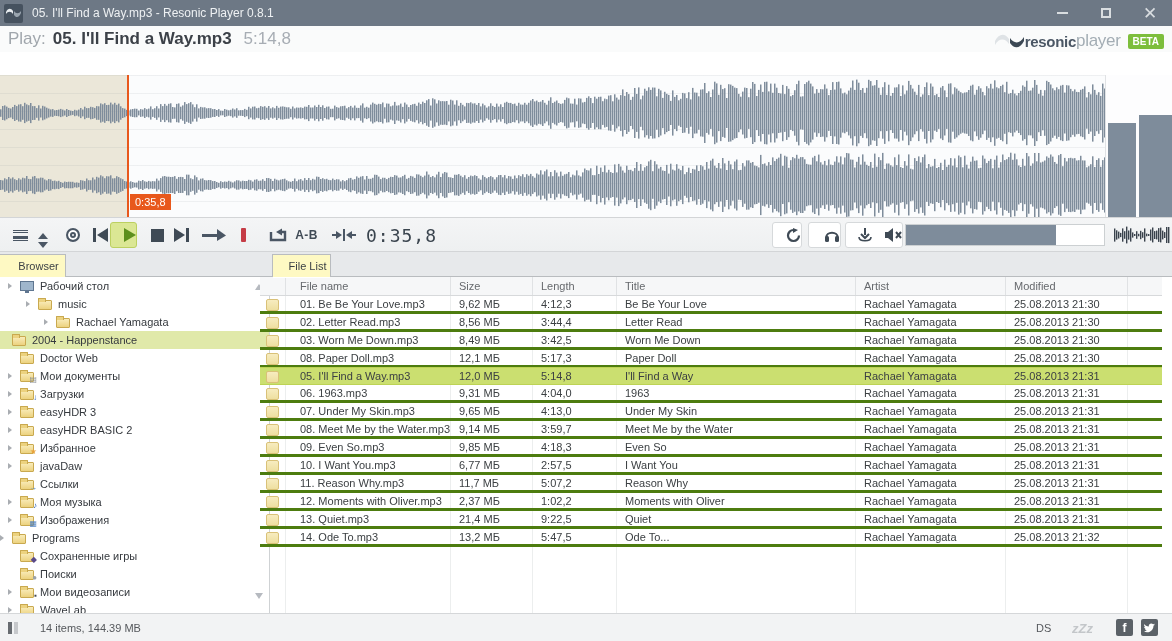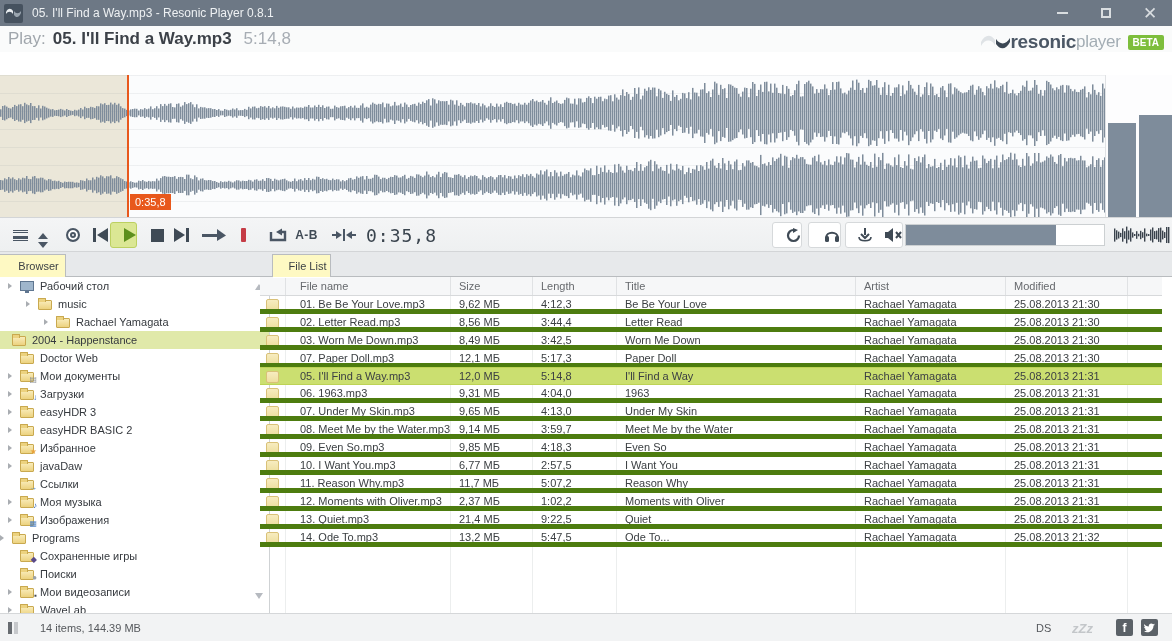--- a/index.html
+++ b/index.html
@@ -16,21 +16,21 @@
   .glyph-min { width:11px; height:2px; background:#d9dde0; }
   .glyph-max { width:10px; height:10px; border:2px solid #d9dde0; }
   .glyph-close { color:#d9dde0; font-size:17px; line-height:17px; }
 
   
   .header { position:absolute; left:0; top:26px; width:1172px; height:26px; background:#fafbfb; display:flex; align-items:center; }
   .play-label { color:#a0a6ac; font-size:17px; margin-left:8px; }
   .track-title { color:#3c4148; font-size:17px; font-weight:bold; margin-left:7px; }
   .track-duration { color:#a7adb4; font-size:17px; margin-left:12px; }
   .logo { position:absolute; right:8px; top:5px; display:flex; align-items:center; }
-  .logo-brand { font-size:19px; font-weight:bold; color:#4b5765; letter-spacing:-0.3px; }
+  .logo-brand { font-size:15px; font-weight:bold; color:#4b5765; letter-spacing:-0.3px; }
   .logo-light { font-size:17px; color:#a3adb4; letter-spacing:-0.3px; }
   .beta-badge { background:#7dbe3c; color:#fff; font-size:10px; font-weight:bold; padding:2px 5px; border-radius:2px; margin-left:7px; }
 
   
   .infobar { position:absolute; left:0; top:52px; width:1172px; height:23px; background:#eff1f2; border-bottom:1px solid #dfe1e3; }
   .format-info { position:absolute; left:8px; top:4px; font-size:11px; color:#4b4f54; }
   .support-link { position:absolute; right:8px; top:5px; font-size:11px; color:#b6bac0; }
 
   
   .waveform { position:absolute; left:0; top:75px; width:1172px; height:143px; background:#fbfcfd; border-bottom:1px solid #d3d5d7; overflow:hidden; }
@@ -86,21 +86,21 @@
   .overlay-glyph { position:absolute; right:-2px; bottom:-2px; font-size:8px; line-height:8px; }
   .tree-scroll-up { position:absolute; right:6px; top:7px; width:0; height:0; border-left:4px solid transparent; border-right:4px solid transparent; border-bottom:6px solid #b6bac0; }
   .tree-scroll-down { position:absolute; right:6px; bottom:14px; width:0; height:0; border-left:4px solid transparent; border-right:4px solid transparent; border-top:6px solid #b6bac0; }
 
   
   .table-panel { position:absolute; left:260px; top:0; width:902px; height:336px; overflow:hidden; }
   .col-sep { position:absolute; top:0; width:1px; height:336px; background:#eceeee; z-index:0; }
   .table-header { position:relative; display:grid; grid-template-columns:26px 165px 82px 84px 239px 150px 122px 1fr; height:19px; background:#f6f7f8; border-bottom:1px solid #d7d9db; z-index:1; }
   .th { font-size:11px; color:#66696d; line-height:18px; padding-left:8px; border-right:1px solid #e0e2e4; overflow:hidden; }
   .th-name { padding-left:14px; }
-  .table-row { position:relative; display:grid; grid-template-columns:26px 165px 82px 84px 239px 150px 122px 1fr; height:18px; border-bottom:5px solid #4d7c0f; z-index:1; }
+  .table-row { position:relative; display:grid; grid-template-columns:26px 165px 82px 84px 239px 150px 122px 1fr; height:18px; border-bottom:3px solid #4d7c0f; z-index:1; }
   .table-row.selected { background:#cbdf70; border-top:1px solid #bdd355; border-bottom:1px solid #bdd355; margin-top:-1px; }
   .td { font-size:11px; color:#3c4043; line-height:17px; padding-left:8px; white-space:nowrap; overflow:hidden; }
   .td-name { padding-left:14px; }
   .file-icon { width:13px; height:12px; margin:3px 0 0 6px; background:linear-gradient(#f7ecc0,#eedfa0); border:1px solid #d9c178; border-radius:2px; }
 
   
   .statusbar { position:absolute; left:0; top:613px; width:1172px; height:28px; background:#f2f3f4; border-top:1px solid #d5d7d9; }
   .sb-bars { position:absolute; left:8px; top:8px; display:flex; gap:2px; }
   .sb-bar1 { width:4px; height:12px; background:#676b70; }
   .sb-bar2 { width:4px; height:12px; background:#c6c8cb; }
@@ -1634,21 +1634,21 @@
             <div class="td">3:42,5</div>
             <div class="td">Worn Me Down</div>
             <div class="td">Rachael Yamagata</div>
             <div class="td">25.08.2013 21:30</div>
             <div class="td"></div>
           </div>
           <div class="table-row">
             <div class="td" style="padding: 0px;">
               <div class="file-icon"></div>
             </div>
-            <div class="td td-name">07. Paper Doll.mp3</div>
+            <div class="td td-name">08. Paper Doll.mp3</div>
             <div class="td">12,1 МБ</div>
             <div class="td">5:17,3</div>
             <div class="td">Paper Doll</div>
             <div class="td">Rachael Yamagata</div>
             <div class="td">25.08.2013 21:30</div>
             <div class="td"></div>
           </div>
           <div class="table-row selected">
             <div class="td" style="padding: 0px;">
               <div class="file-icon"></div>

